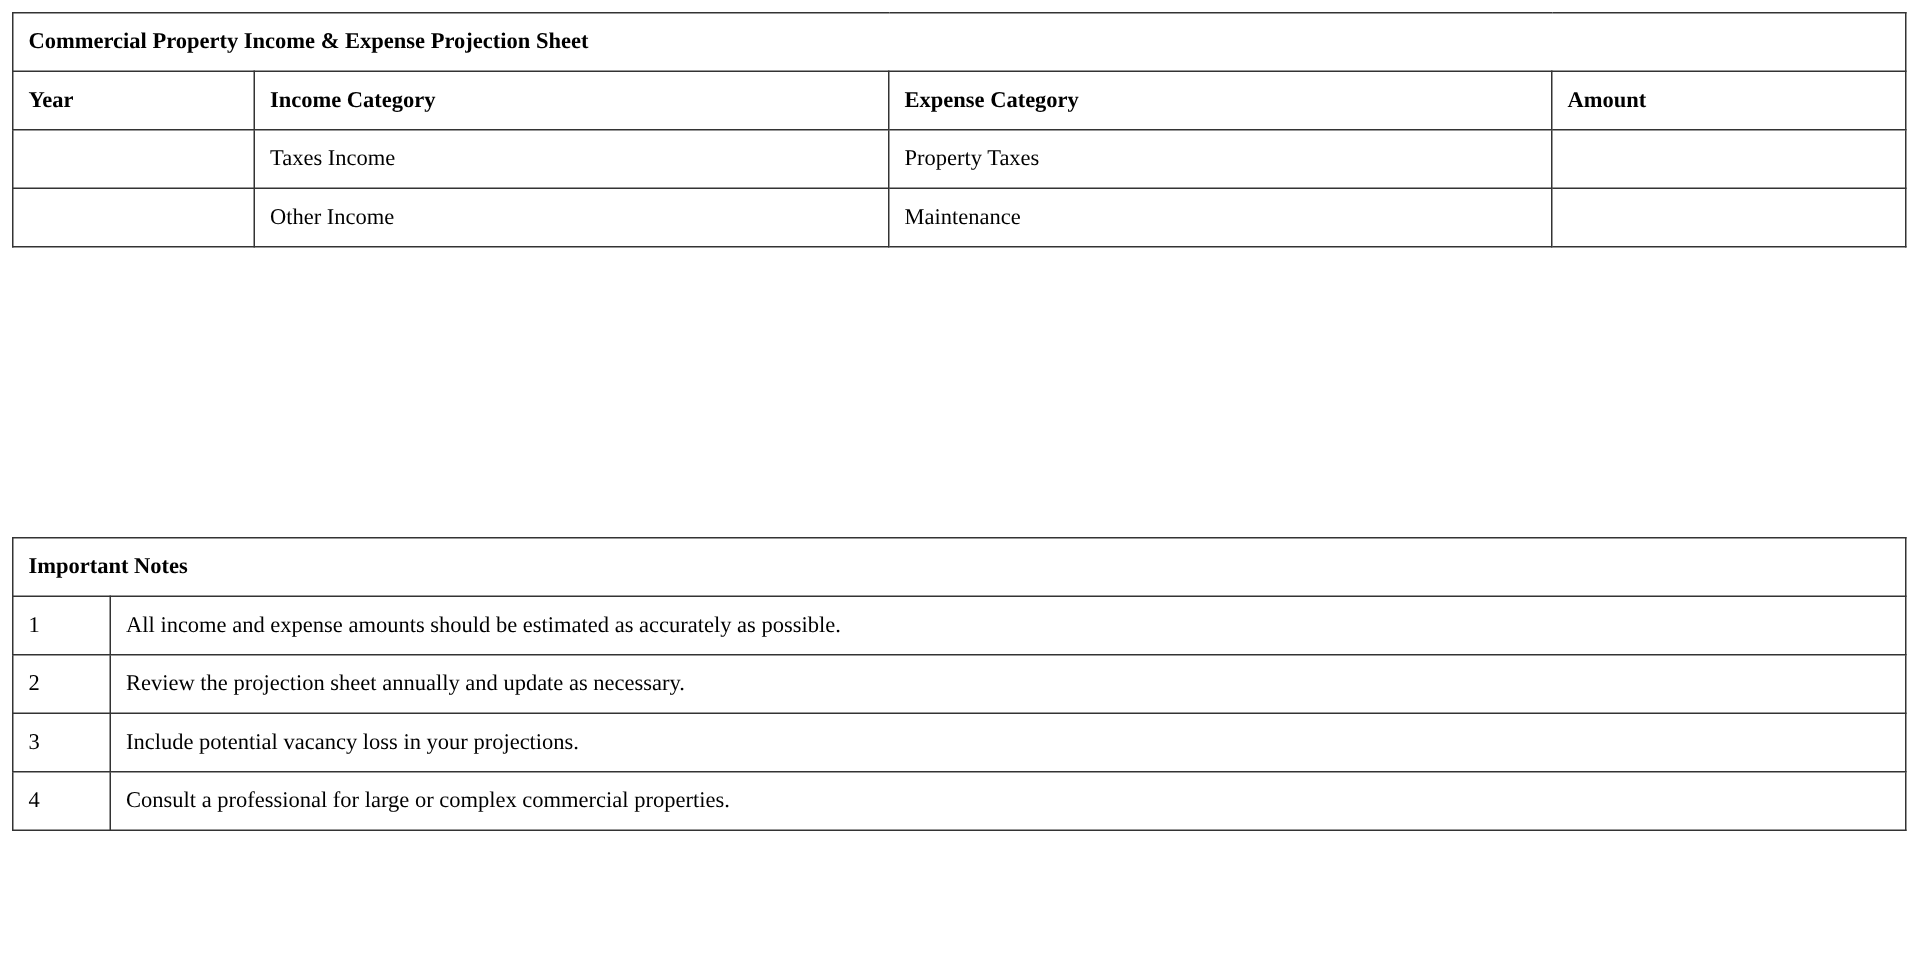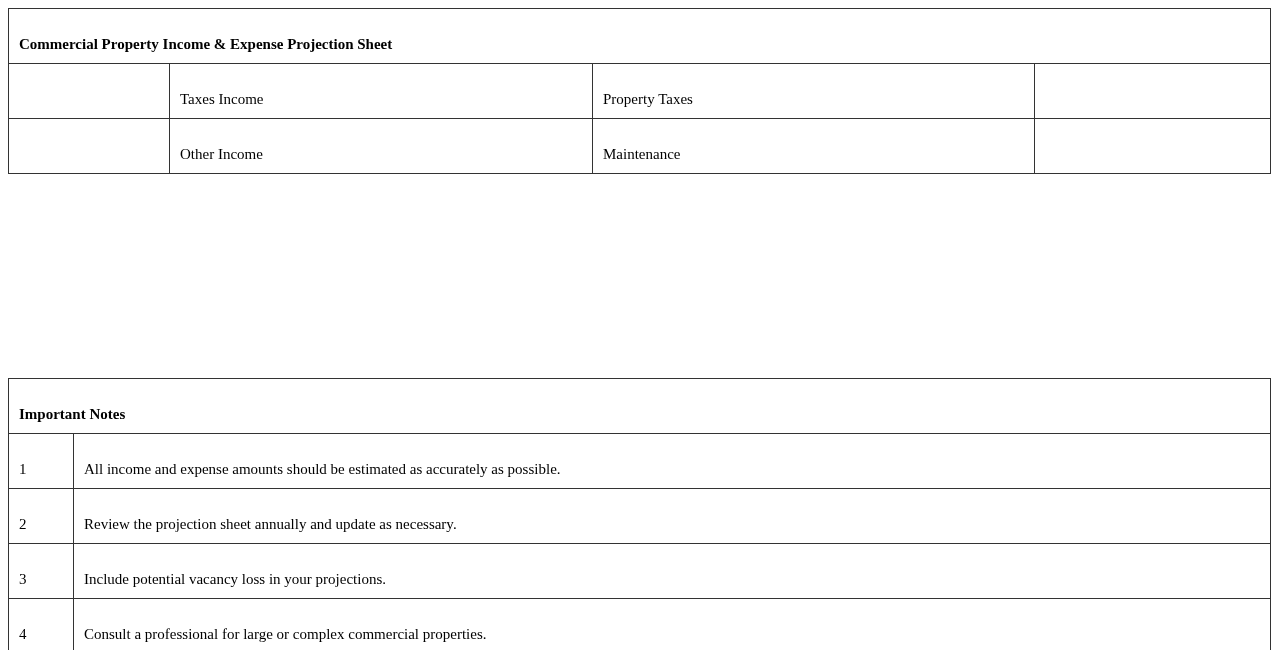--- a/index.html
+++ b/index.html
@@ -10,42 +10,48 @@
     }
     table {
       position: absolute; left: 8px;
       width: 1262px;
       border-collapse: collapse;
       table-layout: fixed;
     }
     td {
       border: 1px solid #333;
       height: 38px;
-      padding: 16px 0 0 10px;
+      padding: 0 0 0 10px;
       vertical-align: middle;
       white-space: nowrap;
       line-height: 17px;
     }
     .bold { font-weight: bold; }
     #main-table { top: 8px; }
-    #notes-table { top: 378px; border-radius: 10px; }
+    #notes-table { top: 358px; border-radius: 10px; }
   </style>
 </head>
 <body>
 
 <table id="main-table">
   <colgroup>
     <col style="width:161px">
     <col style="width:423px">
     <col style="width:442px">
     <col style="width:236px">
   </colgroup>
   <tbody>
       <tr>
     <td colspan="4" class="bold">Commercial Property Income &amp; Expense Projection Sheet</td>
+  </tr>
+  <tr>
+    <td class="bold">Year</td>
+    <td class="bold">Income Category</td>
+    <td class="bold">Expense Category</td>
+    <td class="bold">Amount</td>
   </tr>
   <tr>
     <td></td>
     <td>Taxes Income</td>
     <td>Property Taxes</td>
     <td></td>
   </tr>
   <tr>
     <td></td>
     <td>Other Income</td>

